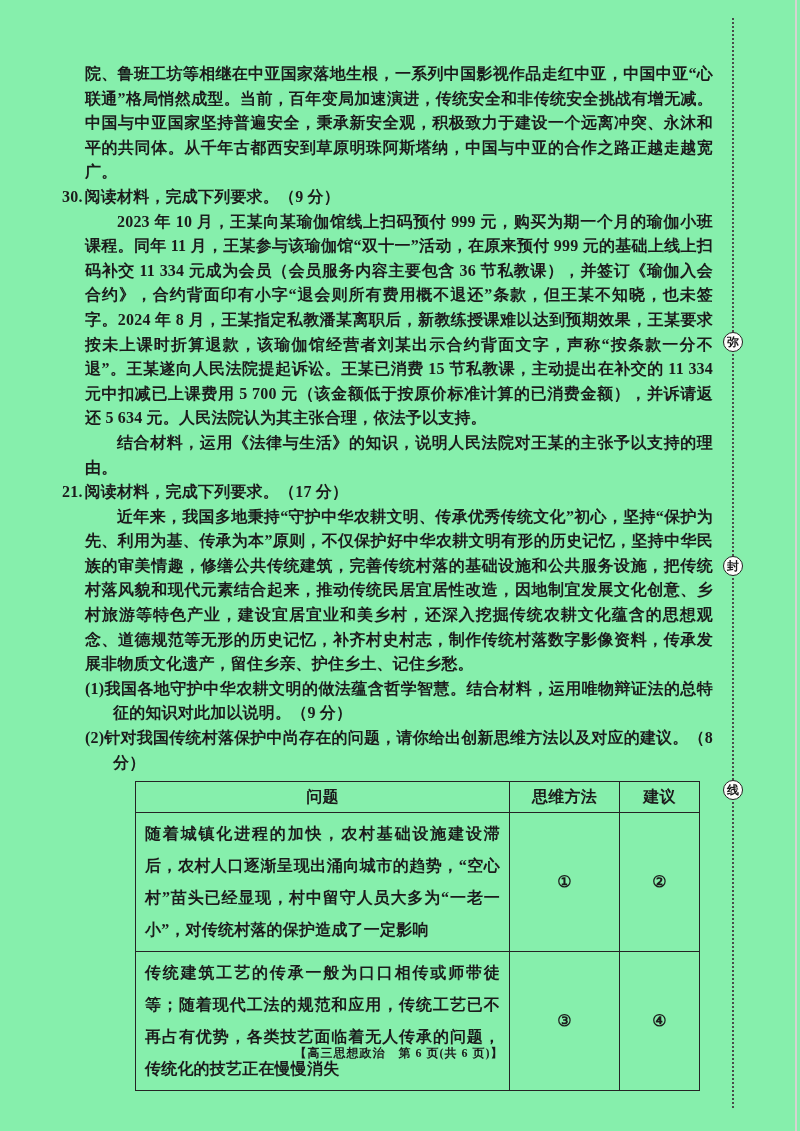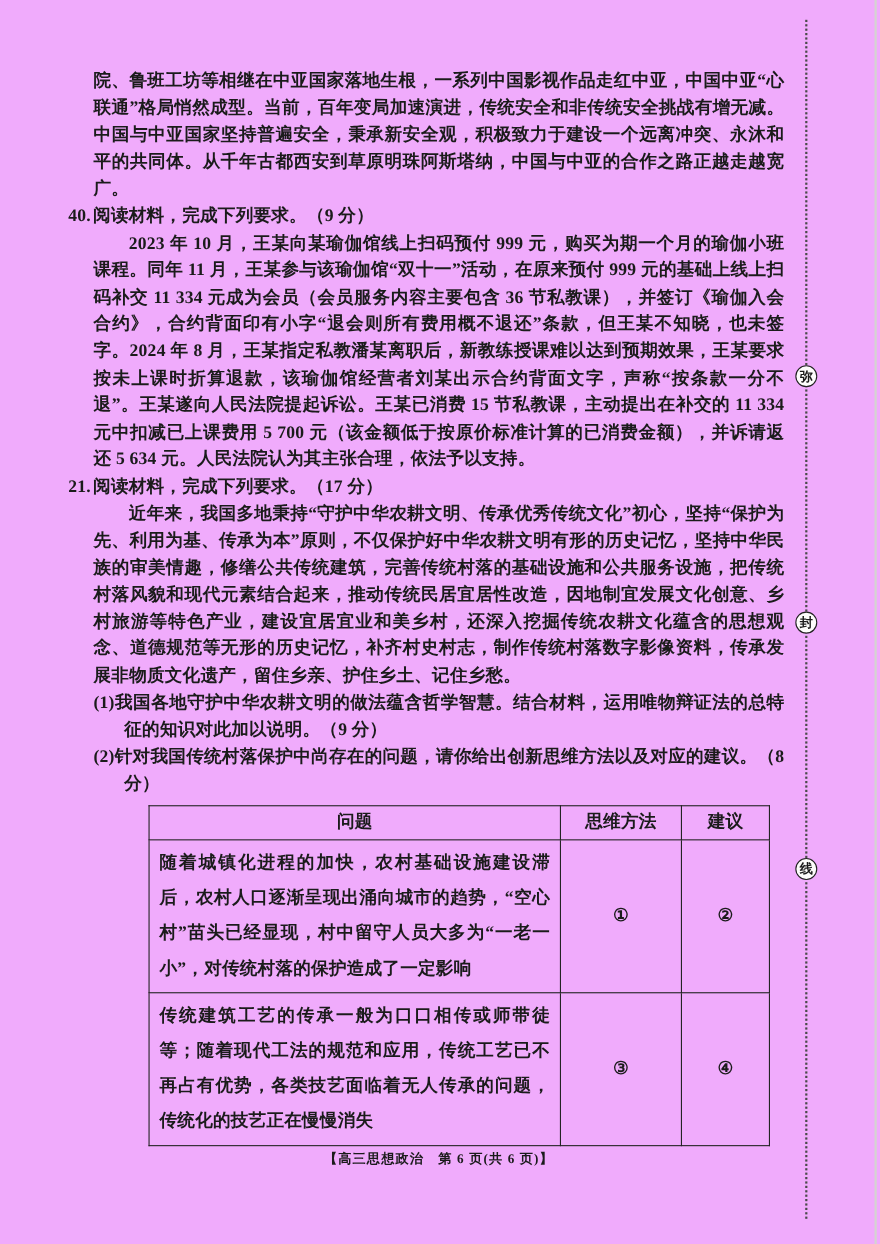--- a/index.html
+++ b/index.html
@@ -1,21 +1,21 @@
 <!DOCTYPE html>
 <html><head>
 <meta charset="utf-8">
 <style>
   * { margin: 0; padding: 0; box-sizing: border-box; }
   html, body { background: #e8e8e6; }
   .page {
     position: relative;
     width: 800px;
     height: 1131px;
-    background: #f0abfc;
+    background: #86efac;
     overflow: hidden;
     font-family: "Liberation Serif", "DejaVu Serif", serif;
     color: #1b1b1b;
   }
   .content {
     position: absolute;
     left: 85px;
     top: 62px;
     width: 628px;
     font-size: 16px;
@@ -95,24 +95,25 @@
 </head>
 <body>
 
 <div class="page">
 
   <div class="content">
 
     <p class="p-cont">院、鲁班工坊等相继在中亚国家落地生根，一系列中国影视作品走红中亚，中国中亚“心联通”格局悄然成型。当前，百年变局加速演进，传统安全和非传统安全挑战有增无减。中国与中亚国家坚持普遍安全，秉承新安全观，积极致力于建设一个远离冲突、永沐和平的共同体。从千年古都西安到草原明珠阿斯塔纳，中国与中亚的合作之路正越走越宽广。</p>
 
 
-    <p class="q-line"><span class="q-num">40.</span><span>阅读材料，完成下列要求。（9 分）</span></p>
+    <p class="q-line"><span class="q-num">30.</span><span>阅读材料，完成下列要求。（9 分）</span></p>
 
     <p class="p-indent">2023 年 10 月，王某向某瑜伽馆线上扫码预付 999 元，购买为期一个月的瑜伽小班课程。同年 11 月，王某参与该瑜伽馆“双十一”活动，在原来预付 999 元的基础上线上扫码补交 11 334 元成为会员（会员服务内容主要包含 36 节私教课），并签订《瑜伽入会合约》，合约背面印有小字“退会则所有费用概不退还”条款，但王某不知晓，也未签字。2024 年 8 月，王某指定私教潘某离职后，新教练授课难以达到预期效果，王某要求按未上课时折算退款，该瑜伽馆经营者刘某出示合约背面文字，声称“按条款一分不退”。王某遂向人民法院提起诉讼。王某已消费 15 节私教课，主动提出在补交的 11 334 元中扣减已上课费用 5 700 元（该金额低于按原价标准计算的已消费金额），并诉请返还 5 634 元。人民法院认为其主张合理，依法予以支持。</p>
 
+    <p class="p-indent">结合材料，运用《法律与生活》的知识，说明人民法院对王某的主张予以支持的理由。</p>
 
     <p class="q-line"><span class="q-num">21.</span><span>阅读材料，完成下列要求。（17 分）</span></p>
 
     <p class="p-indent">近年来，我国多地秉持“守护中华农耕文明、传承优秀传统文化”初心，坚持“保护为先、利用为基、传承为本”原则，不仅保护好中华农耕文明有形的历史记忆，坚持中华民族的审美情趣，修缮公共传统建筑，完善传统村落的基础设施和公共服务设施，把传统村落风貌和现代元素结合起来，推动传统民居宜居性改造，因地制宜发展文化创意、乡村旅游等特色产业，建设宜居宜业和美乡村，还深入挖掘传统农耕文化蕴含的思想观念、道德规范等无形的历史记忆，补齐村史村志，制作传统村落数字影像资料，传承发展非物质文化遗产，留住乡亲、护住乡土、记住乡愁。</p>
 
     <p class="sub-item">(1)我国各地守护中华农耕文明的做法蕴含哲学智慧。结合材料，运用唯物辩证法的总特征的知识对此加以说明。（9 分）</p>
 
     <p class="sub-item">(2)针对我国传统村落保护中尚存在的问题，请你给出创新思维方法以及对应的建议。（8 分）</p>
 
     <table class="q-table">

